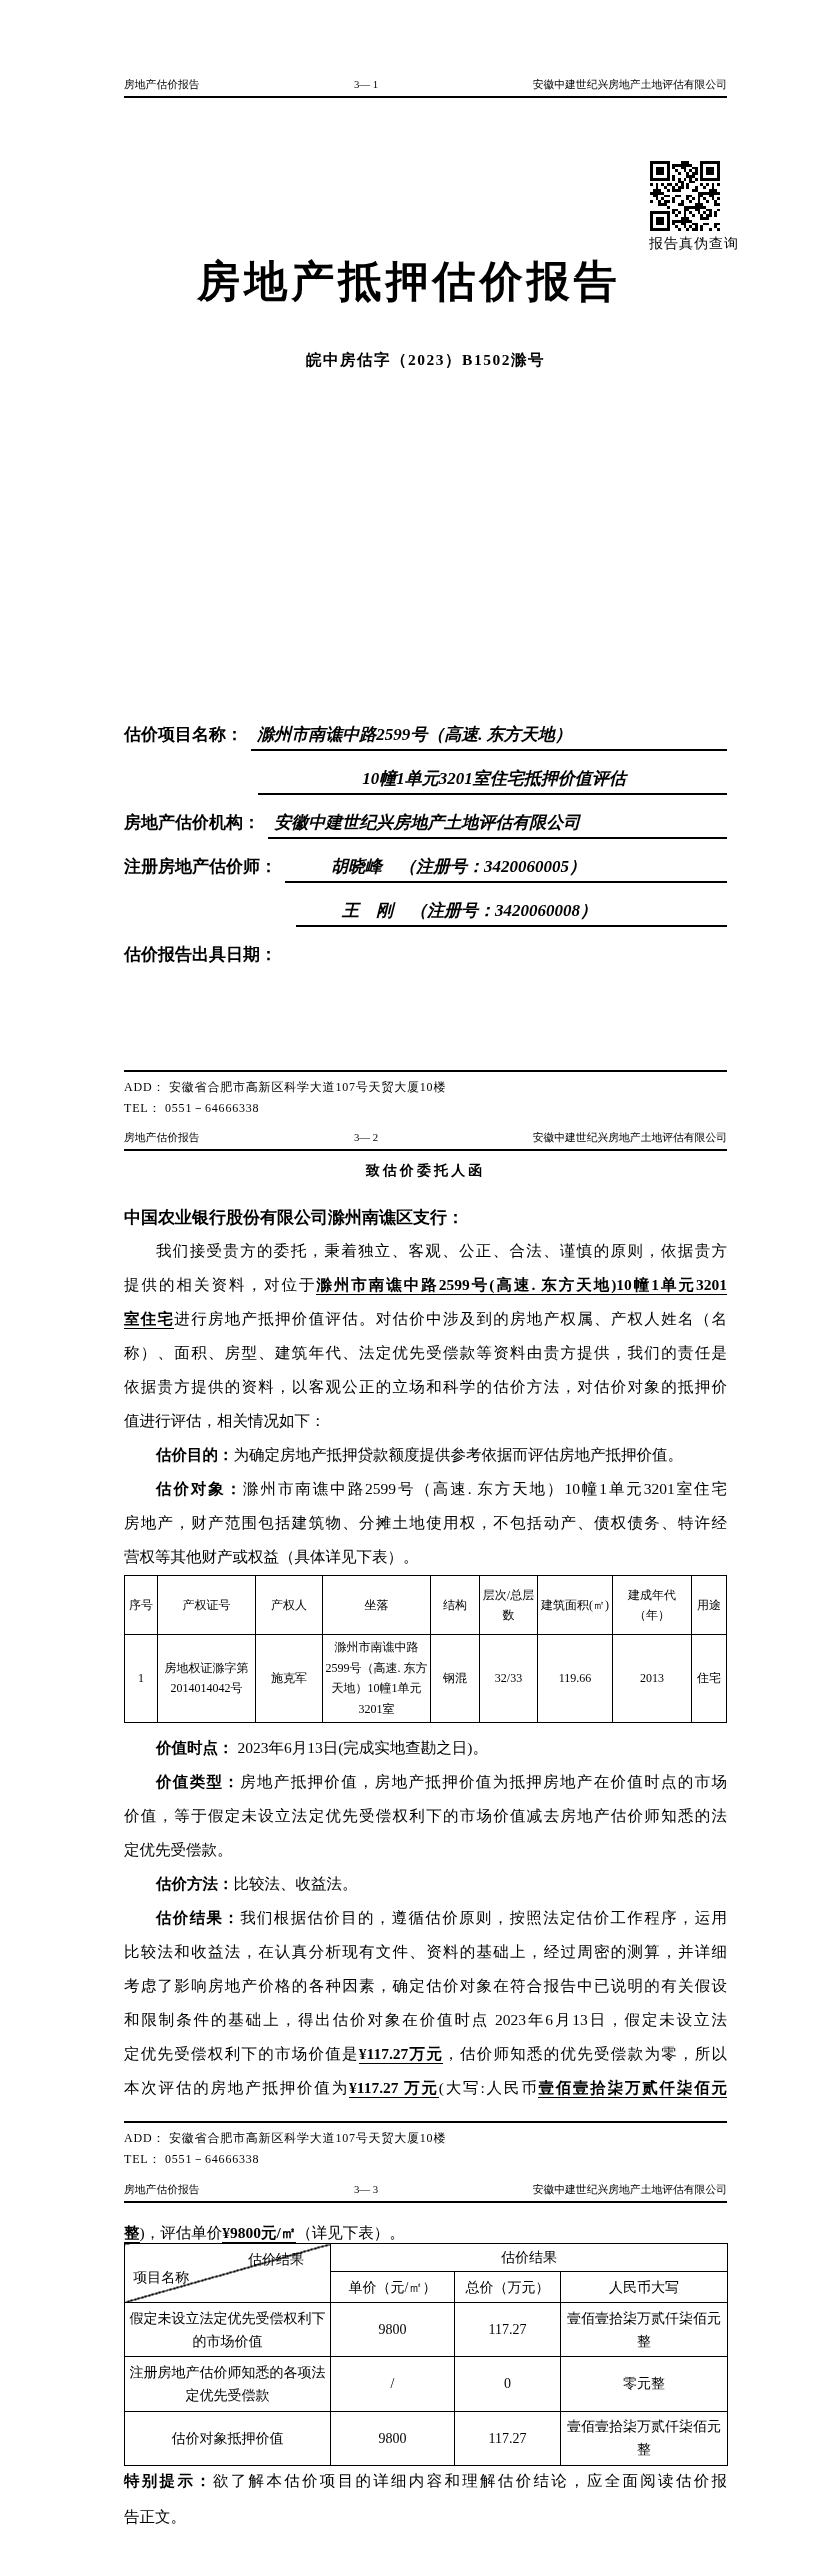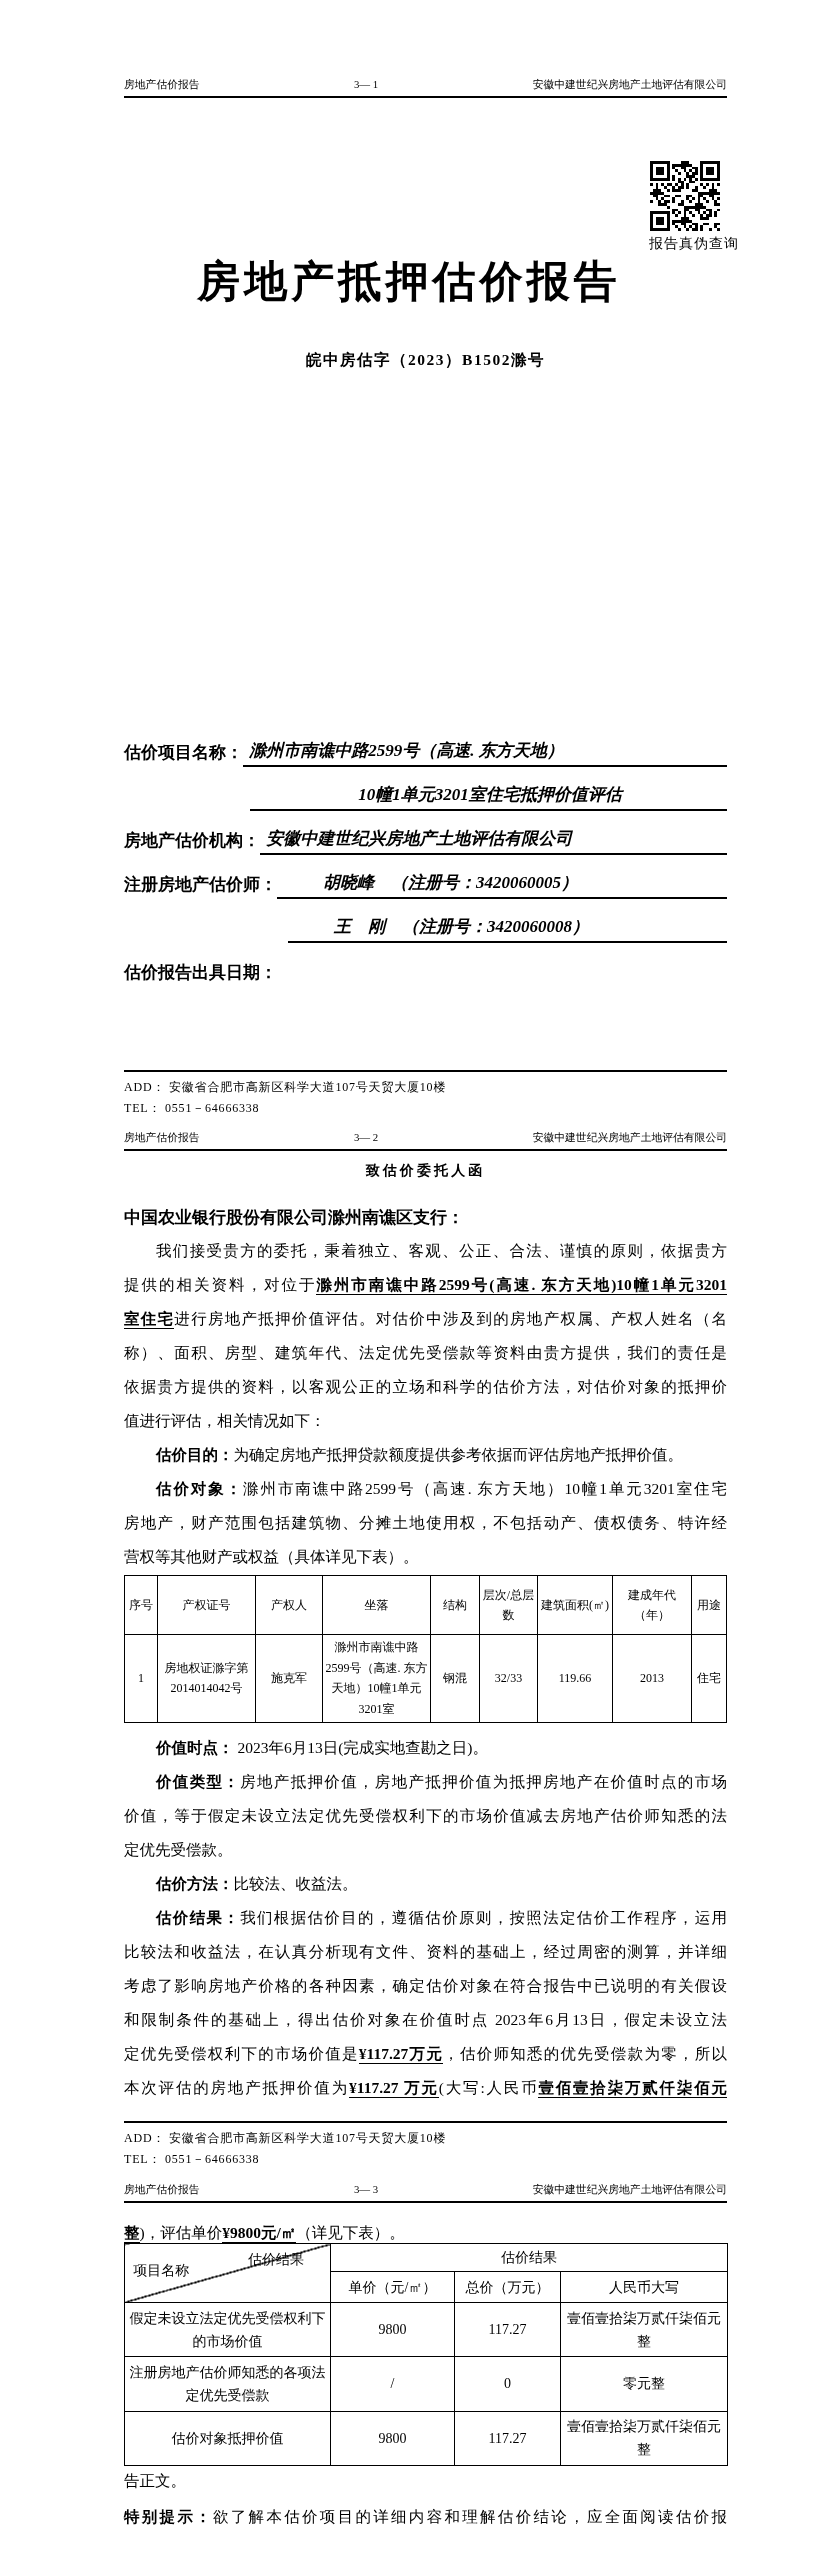--- a/index.html
+++ b/index.html
@@ -12,21 +12,21 @@
   .runhead{display:flex;justify-content:space-between;align-items:flex-end;font-size:10.8px;line-height:15.5px;}
   .hrule{height:2.1px;background:#000;margin-top:3.1px;}
   .frule{height:2.1px;background:#000;margin-bottom:5.2px;}
   .footline{font-size:12px;letter-spacing:0.8px;line-height:20.6px;white-space:nowrap;}
 
   
   .title{left:0;width:818px;text-align:center;font-size:43px;font-weight:bold;letter-spacing:4.1px;white-space:nowrap;}
   .subtitle{text-align:center;font-size:15.5px;font-weight:bold;letter-spacing:1.5px;}
   .qrbox{width:72px;text-align:center;}
   .qrlabel{font-size:14px;letter-spacing:1px;margin-top:2.1px;white-space:nowrap;}
-  .frow{display:flex;align-items:flex-end;height:44px;font-size:17px;font-weight:bold;}
+  .frow{display:flex;align-items:flex-start;height:44px;font-size:17px;font-weight:bold;gap:8px;}
   .flabel{white-space:nowrap;padding-bottom:3.1px;}
   .fspacer{width:126px;}
   .fspacer2{width:164px;}
   .fval{flex:1;border-bottom:2.1px solid #000;padding:0 3.1px 3.1px 6.2px;white-space:nowrap;font-style:italic;}
   .fval.center{text-align:center;}
   .fval.pad90{padding-left:46px;}
 
   
   .letter-title{text-align:center;font-size:14px;font-weight:bold;letter-spacing:3.1px;}
   .salut{font-size:17px;font-weight:bold;white-space:nowrap;}
@@ -46,21 +46,21 @@
   .t2{width:603px;font-size:14px;}
   .t2 th,.t2 td{border:1px solid #000;text-align:center;vertical-align:middle;
                 font-weight:normal;padding:2.1px 3.1px;line-height:23px;overflow:hidden;}
   .t2 .sphdr{height:21.6px;}
   .t2 .subhdr{height:31px;}
   .t2 .drow td{height:49px;}
   .corner{position:relative;padding:0;
           background:linear-gradient(to bottom right,
             #fff calc(50% - 1px), #000 calc(50% - 1px), #000 calc(50% + 0.5px), #fff calc(50% + 0.5px));}
   .corner .ctop{position:absolute;top:4.1px;right:26px;}
-  .corner .cbot{position:absolute;bottom:20px;left:8.2px;}
+  .corner .cbot{position:absolute;bottom:13px;left:8.2px;}
 
   .noteln{height:36px;line-height:36px;font-size:15.5px;white-space:nowrap;}
 </style>
 </head>
 <body>
 
 <div id="canvas">
 
   <div class="abs content" style="top:77px;">
     <div class="runhead">
@@ -535,18 +535,18 @@
     <tr class="drow">
       <td>估价对象抵押价值</td>
       <td>9800</td>
       <td>117.27</td>
       <td>壹佰壹拾柒万贰仟柒佰元整</td>
     </tr>
   </tbody>
     </table>
 
   <div class="abs content" style="top:2463px;">
+    <div class="noteln ind just" style="text-align:justify;text-align-last:justify;white-space:normal;"><span class="b">特别提示：</span><span>欲了解本估价项目的详细内容和理解估价结论，应全面阅读估价报</span></div>
     <div class="noteln"><span>告正文。</span></div>
-    <div class="noteln ind just" style="text-align:justify;text-align-last:justify;white-space:normal;"><span class="b">特别提示：</span><span>欲了解本估价项目的详细内容和理解估价结论，应全面阅读估价报</span></div>
   </div>
 
 </div>
 
 
 </body></html>

